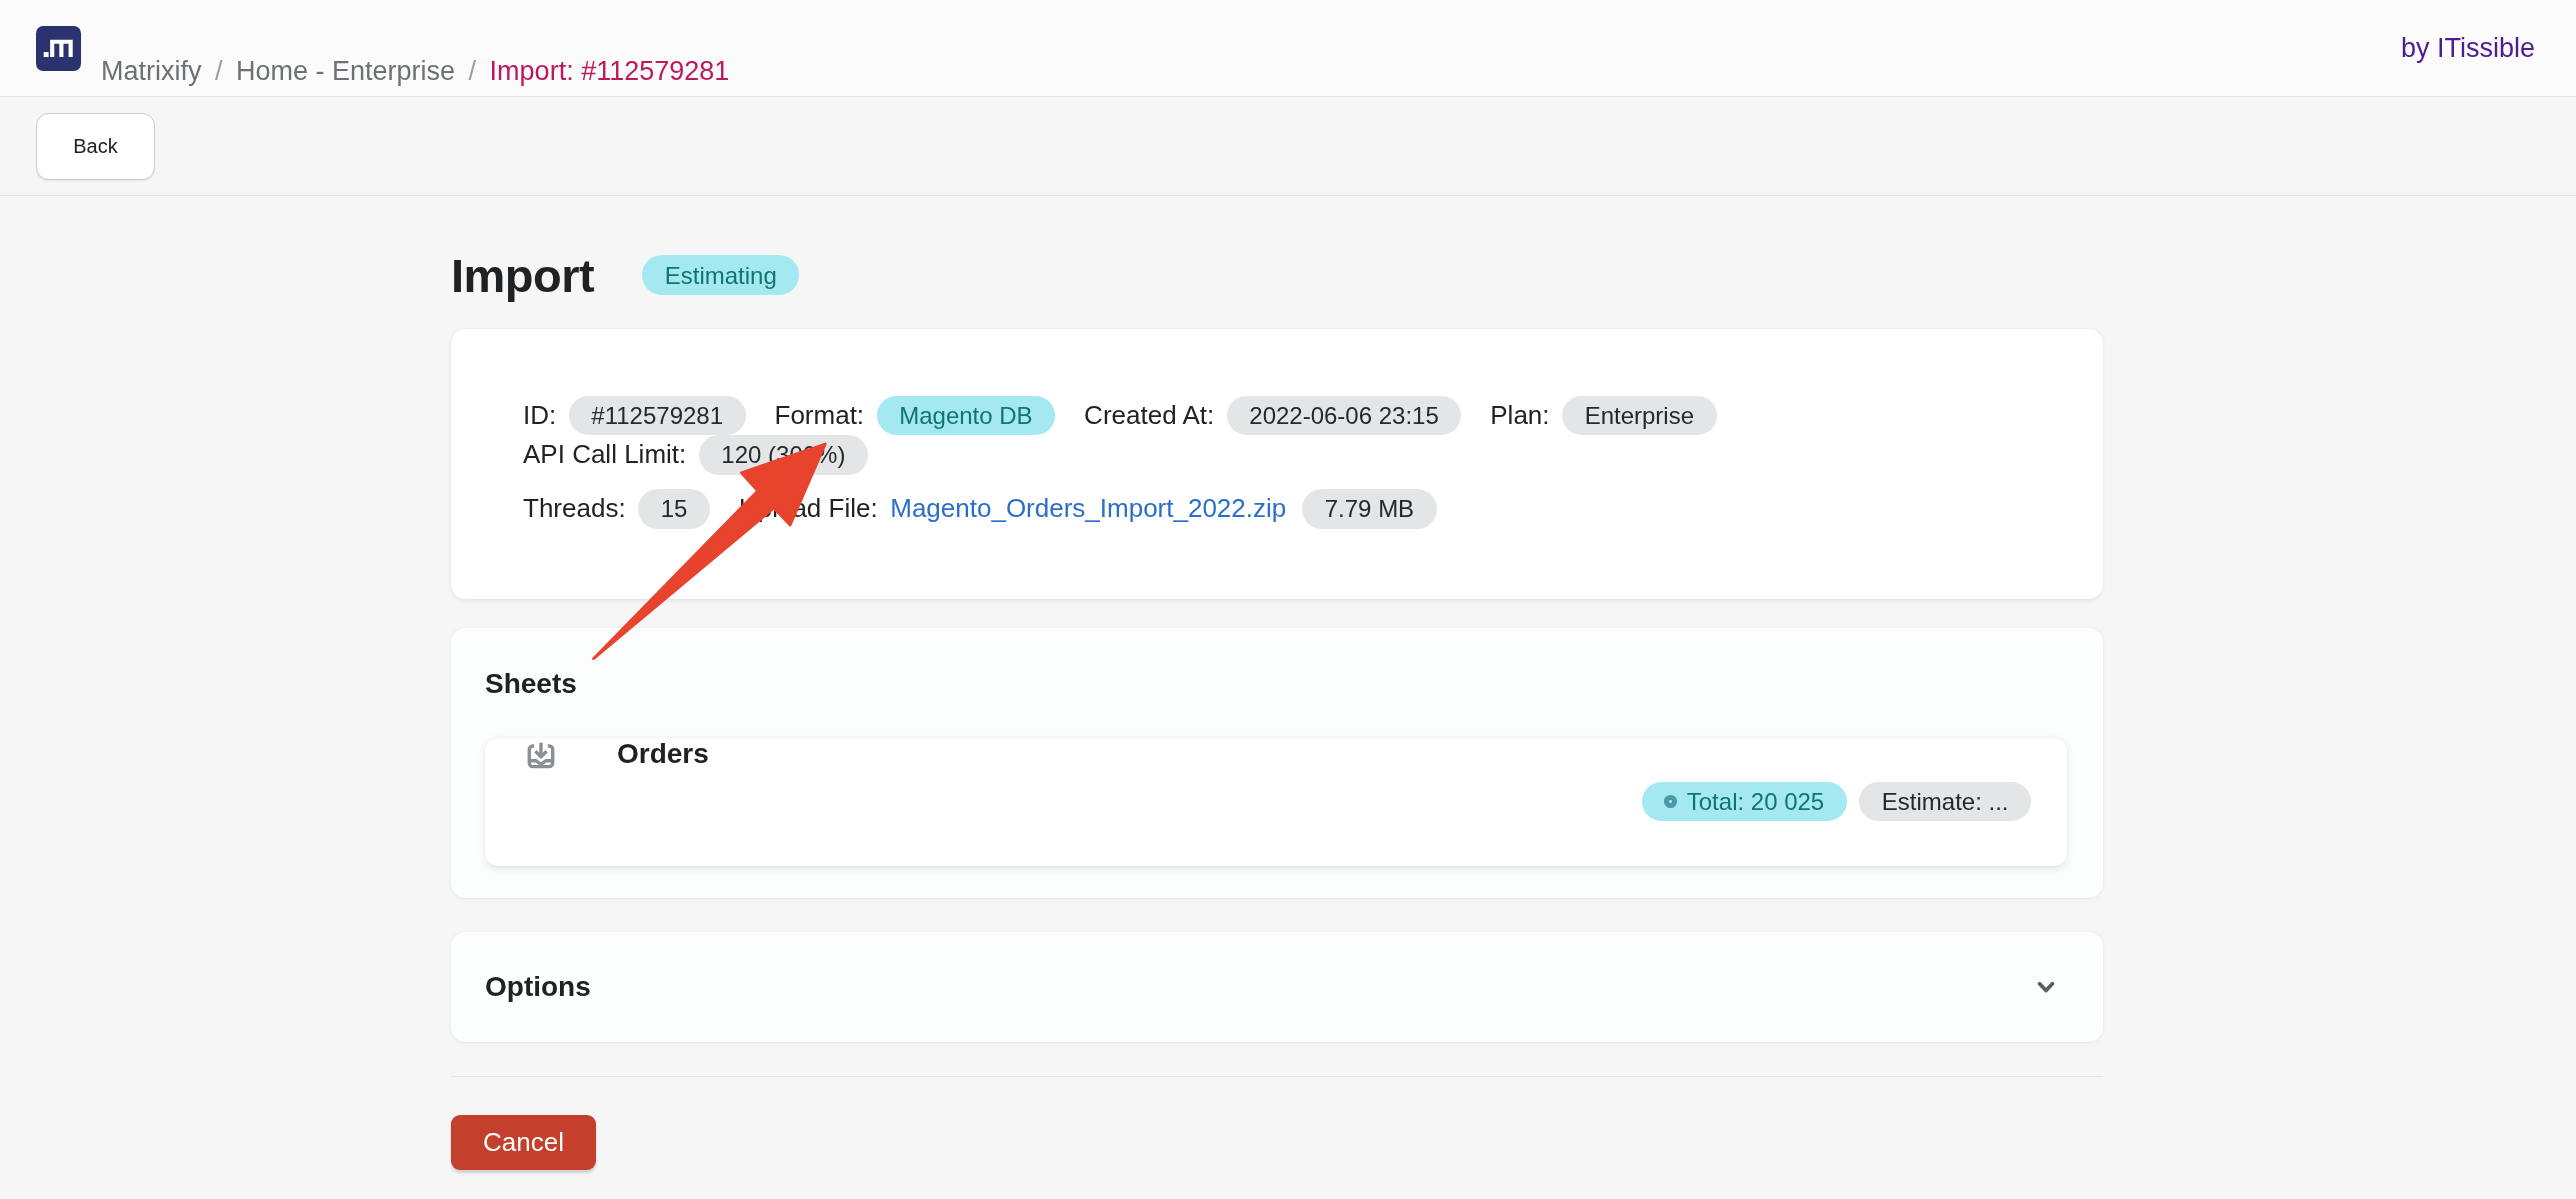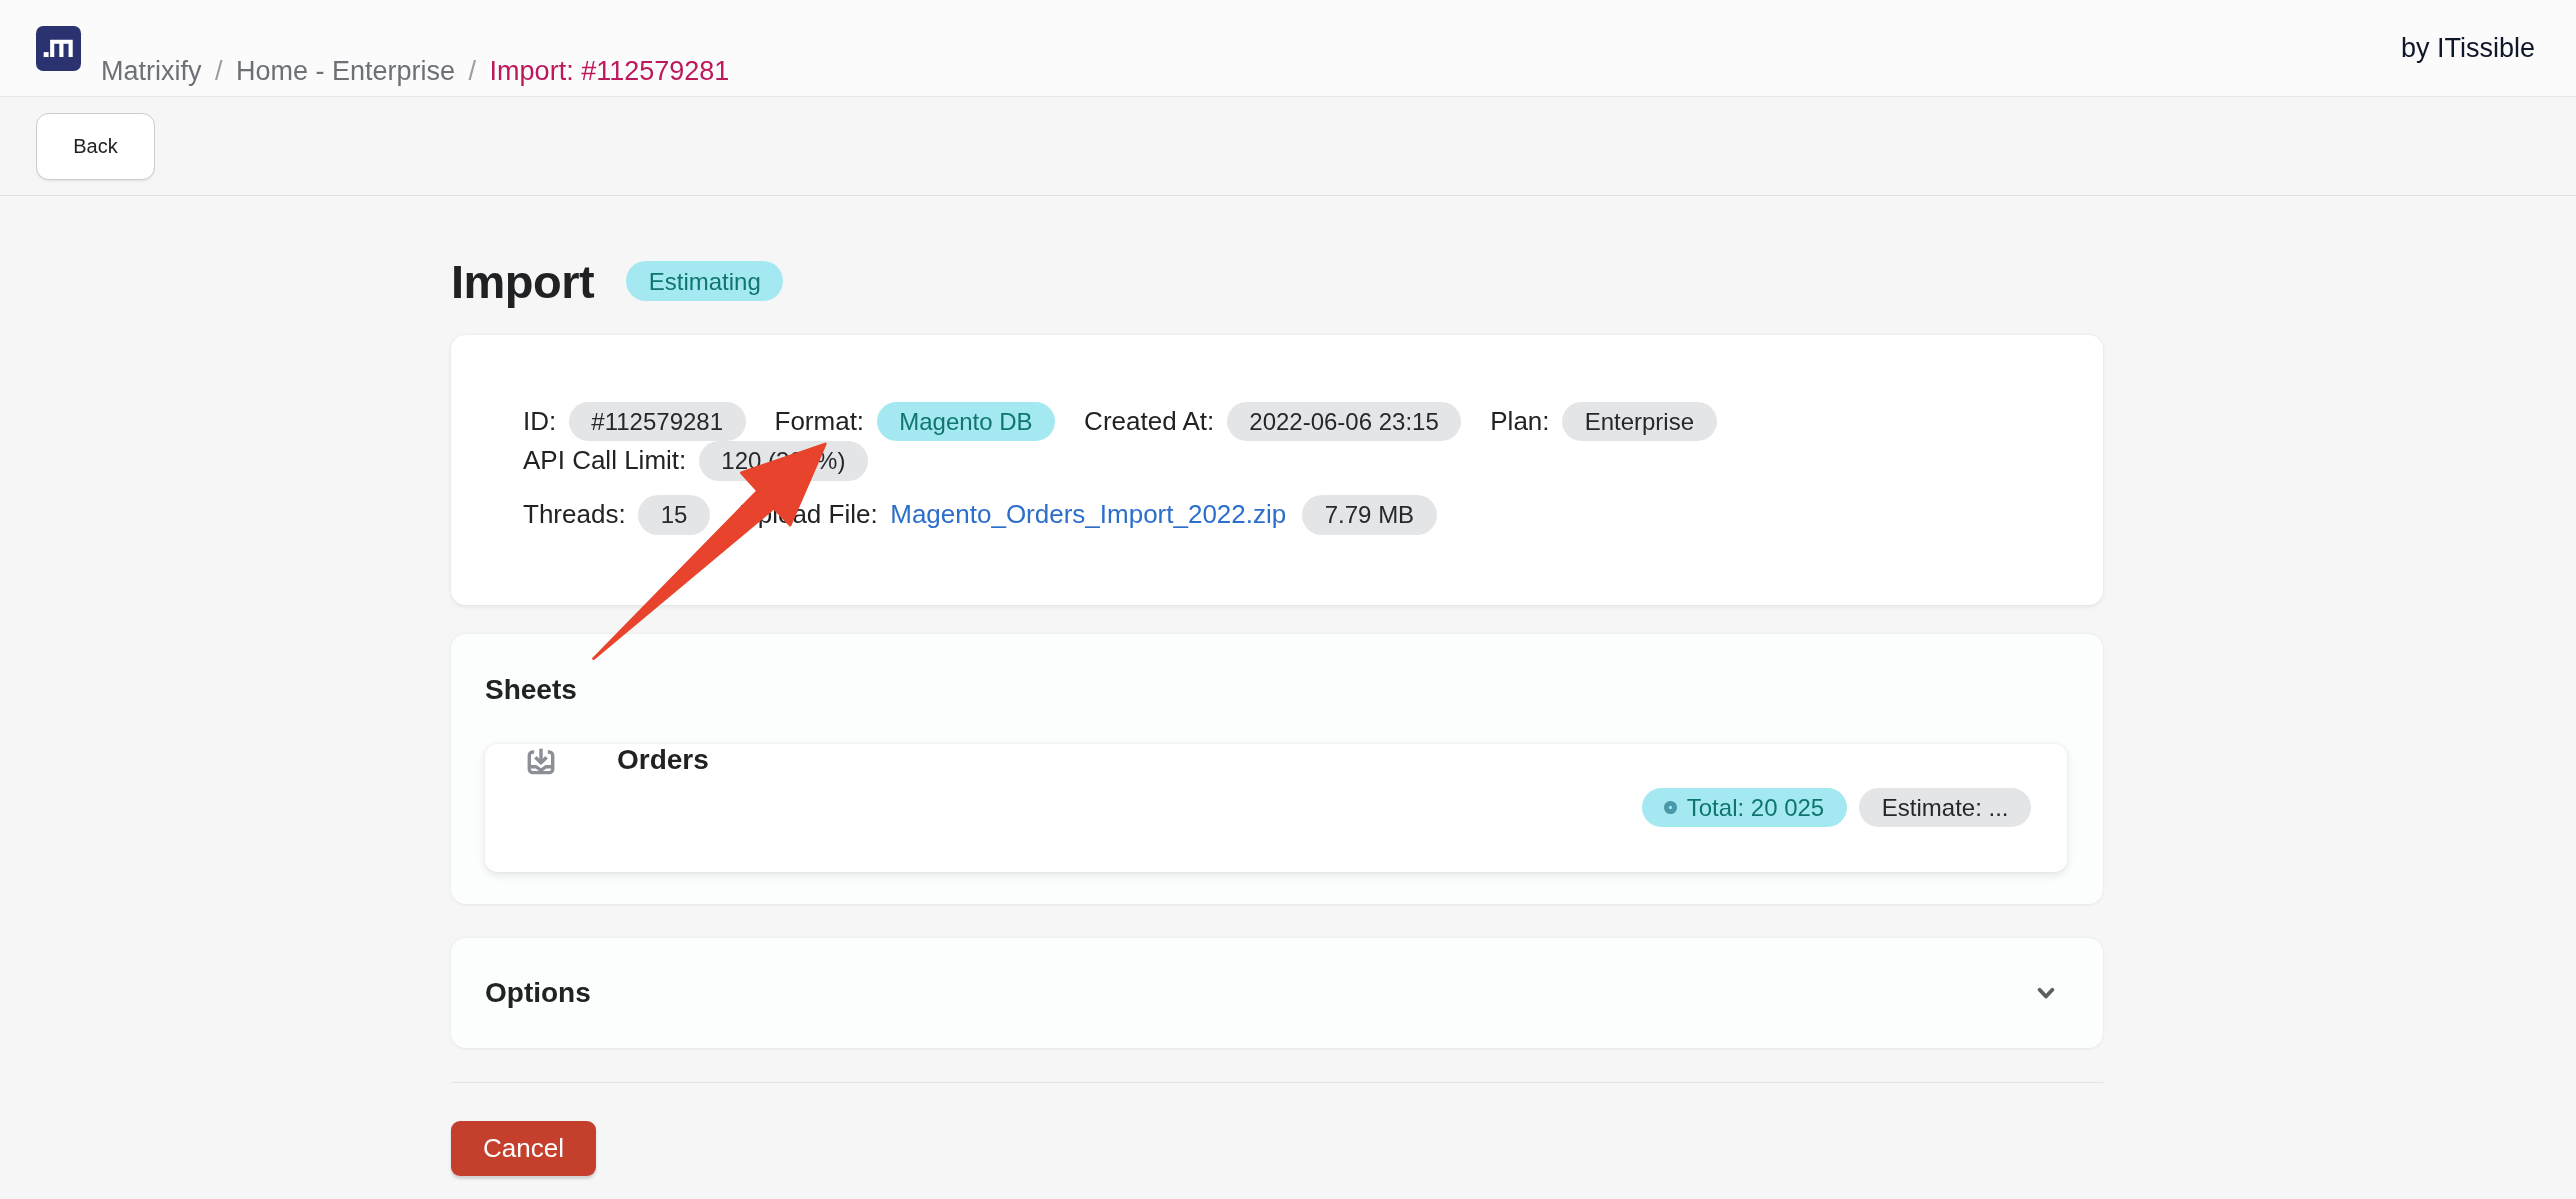--- a/index.html
+++ b/index.html
@@ -26,34 +26,34 @@
     display:flex;align-items:center;padding:0 41px 0 36px;
   }
   .logo{
     width:45px;height:45px;border-radius:7.2px;background:var(--logo-navy);
     display:flex;align-items:center;justify-content:center;flex:0 0 auto;
   }
   .breadcrumb{display:flex;align-items:center;margin-left:20px;font-size:27px;margin-top:47px;}
   .crumb{color:#6d7175;cursor:pointer;}
   .crumb.current{color:#be185d;cursor:default;}
   .crumb-sep{color:#999ea4;margin:0 13.5px;}
-  .byline{margin-left:auto;color:#0f172a;font-size:27px;}
+  .byline{margin-left:auto;color:#4c1d95;font-size:27px;}
   
   .backbar{
     height:99px;background:#f6f6f7;border-bottom:1.8px solid #dddfe2;
     display:flex;align-items:center;padding-left:36px;
   }
   .back-btn{
     width:119px;height:67px;background:#ffffff;border:1.8px solid #c9ccd0;
     border-radius:12.6px;font-family:inherit;font-size:20px;color:#202223;
     cursor:pointer;box-shadow:0 1.8px 0 rgba(0,0,0,0.05);
   }
   
   .content{width:1652px;margin-left:451px;padding-top:49px;}
-  .title-row{display:flex;align-items:center;gap:32px;height:60px;margin-top:6px;}
+  .title-row{display:flex;align-items:center;gap:48px;height:60px;}
   .page-title{font-size:47px;font-weight:700;color:#1f2123;letter-spacing:-0.5px;}
   .badge{
     display:inline-flex;align-items:center;border-radius:23.5px;
     font-size:24px;line-height:27px;padding:6.3px 22.5px;color:#0f766e;
     white-space:nowrap;
   }
   .badge.blue{background:var(--accent-blue-badge);}
   .badge.gray{background:var(--gray-badge);color:#26282a;}
   .pip{
     width:12.6px;height:12.6px;border:5.4px solid var(--pip-teal);

